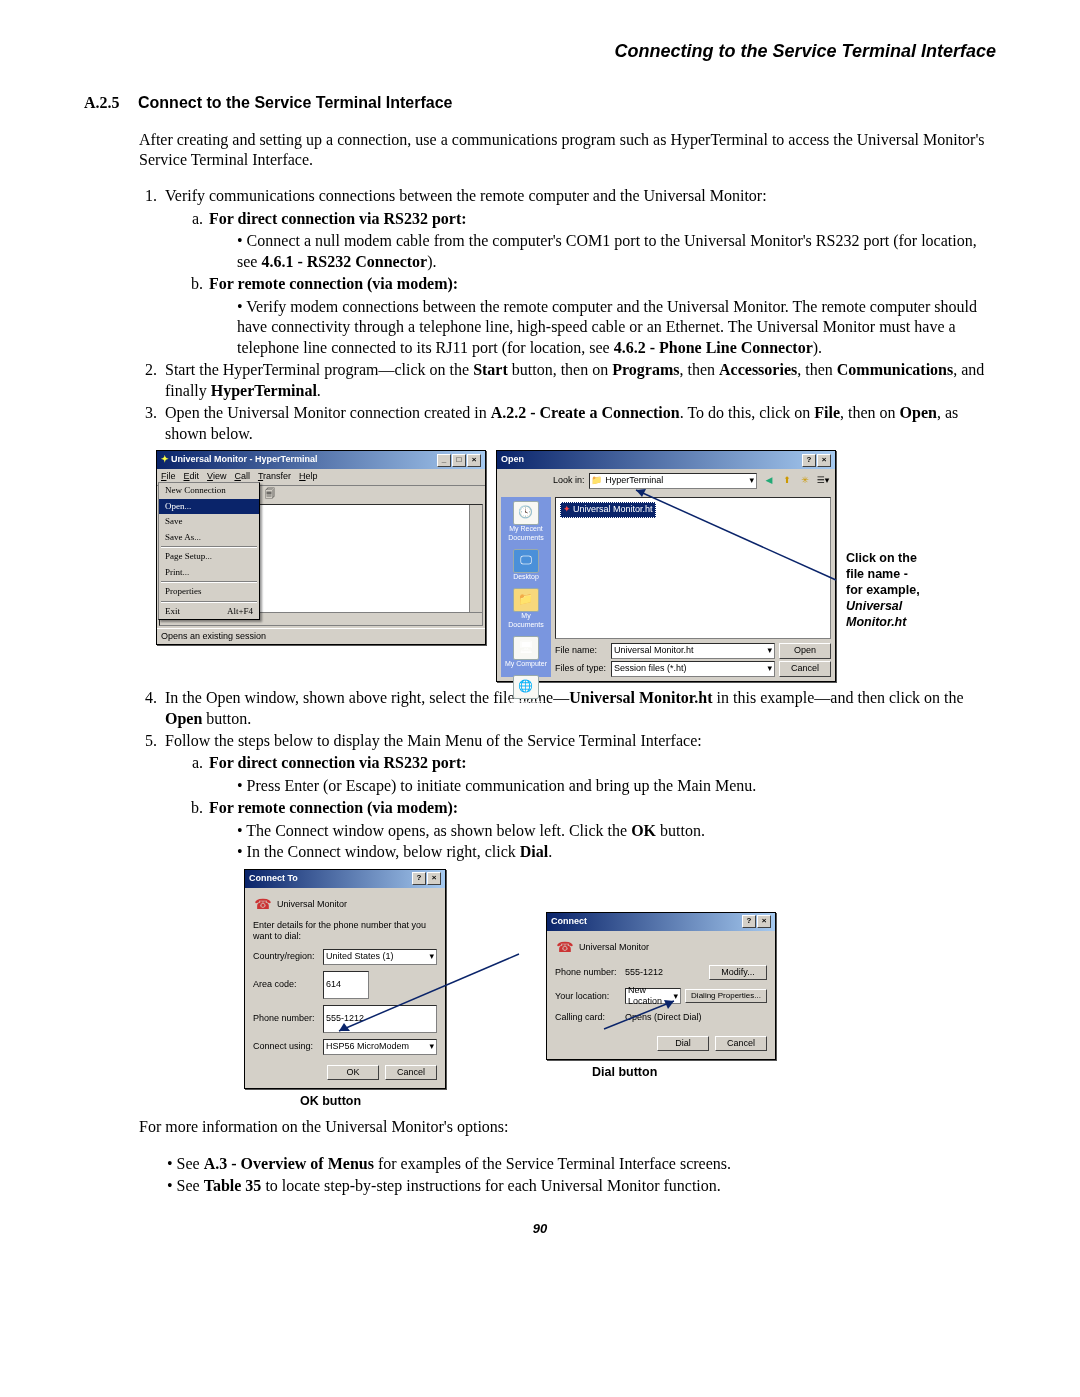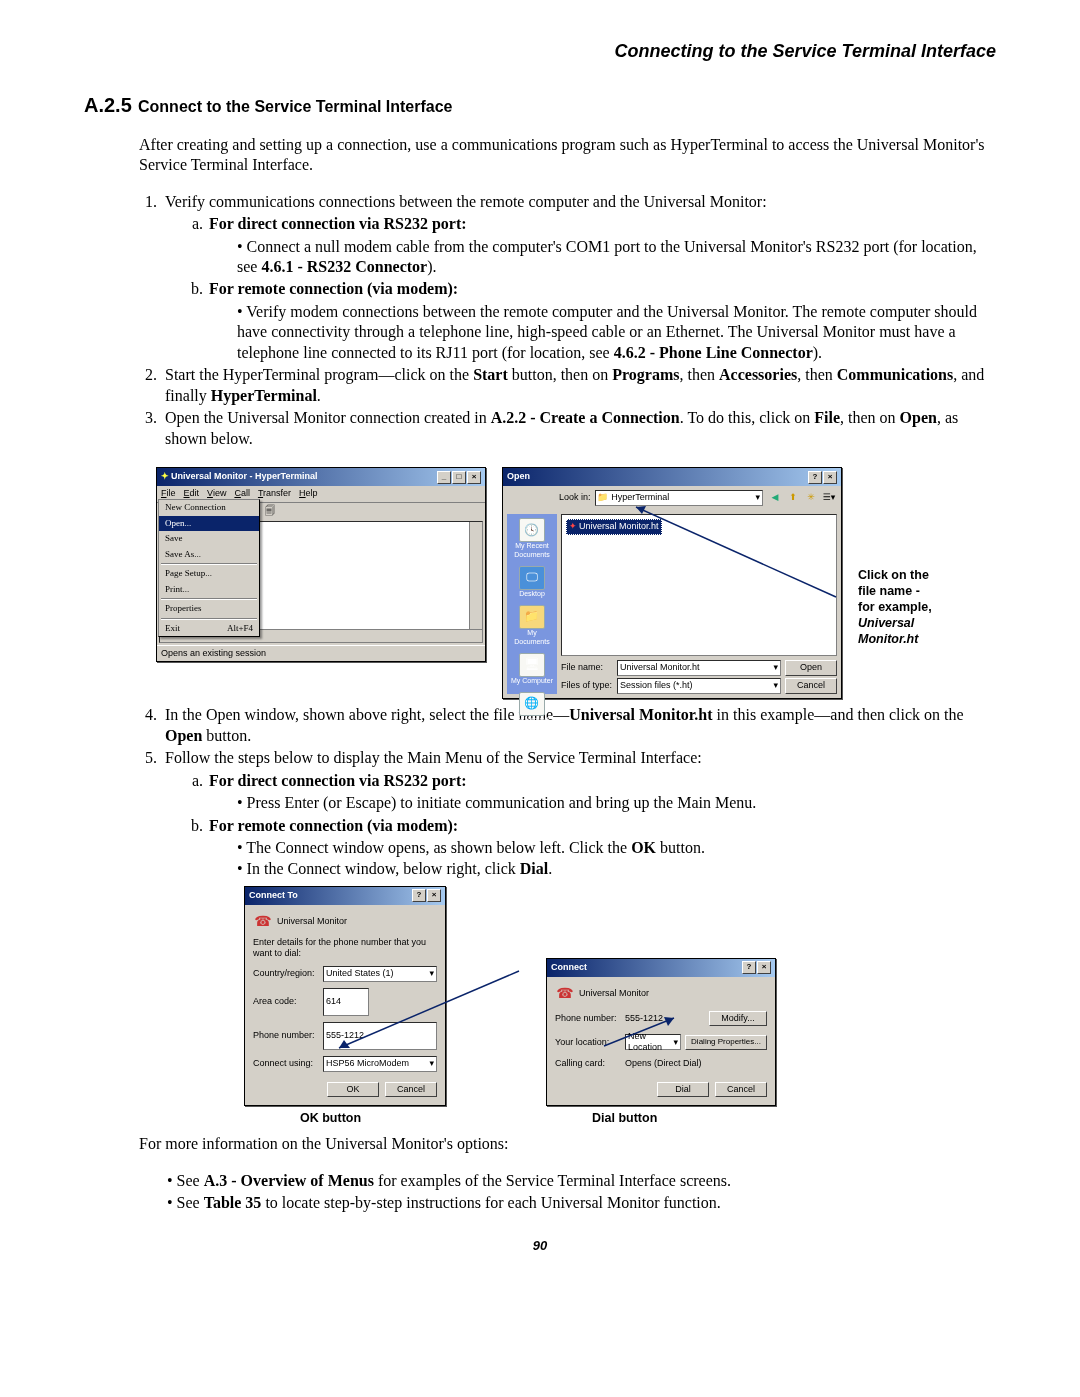--- a/index.html
+++ b/index.html
@@ -14,23 +14,23 @@
   }
   .header-line {
     text-align: right;
     font-style: italic;
     font-weight: bold;
     font-size: 18px;
     font-family: Arial, Helvetica, sans-serif;
     margin-bottom: 30px;
   }
   .sect-num {
-    font-family: Liberation Sans, sans-serif;
+    font-family: Liberation Serif, serif;
     font-weight: bold;
-    font-size: 20px;
+    font-size: 16px;
     display: inline-block;
     width: 50px;
   }
   .sect-title {
     font-family: Arial, Helvetica, sans-serif;
     font-weight: bold;
     font-size: 16px;
   }
   .body-indent {
     margin-left: 55px;
@@ -59,23 +59,23 @@
   }
   ul.bullets > li::before {
     content: "• ";
   }
   ul.bullets > li {
     margin-bottom: 1px;
   }
   .b { font-weight: bold; }
   .figures {
     display: flex;
-    gap: 16px;
+    gap: 10px;
     align-items: flex-start;
-    margin: 18px 0 6px 72px;
+    margin: 6px 0 6px 72px;
   }
   .win {
     font-family: "Tahoma", Arial, sans-serif;
     font-size: 8.5px;
     background: #d4d0c8;
     border: 1px solid #000;
     box-shadow: 1px 1px 0 #555;
     color: #000;
   }
   .titlebar {
@@ -222,21 +222,21 @@
     font-weight: bold;
     font-size: 12.5px;
     width: 100px;
     margin-top:100px;
   }
   .side-annot .it { font-style: italic; }
 
   .conn-figures {
     display:flex;
     gap:100px;
-    align-items:flex-end;
+    align-items:center;
     margin:6px 0 6px 160px;
     position:relative;
   }
   .connectto { width: 200px; }
   .ct-body { padding:8px; font-size:9px; display:flex; flex-direction:column; gap:6px;}
   .ct-row { display:flex; align-items:center; gap:4px;}
   .ct-row label{ width:66px;}
   .ic{
     width:20px;height:18px;display:inline-flex;align-items:center;justify-content:center;
     font-size:14px;

